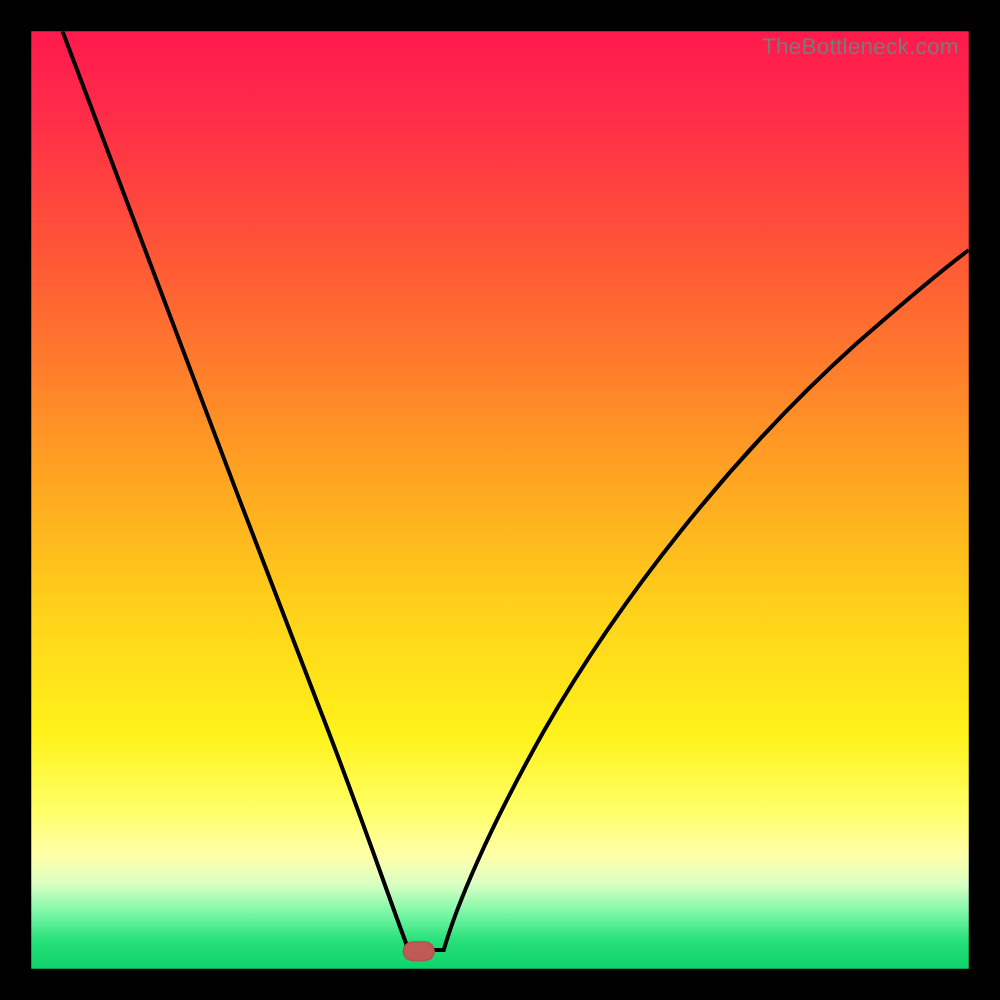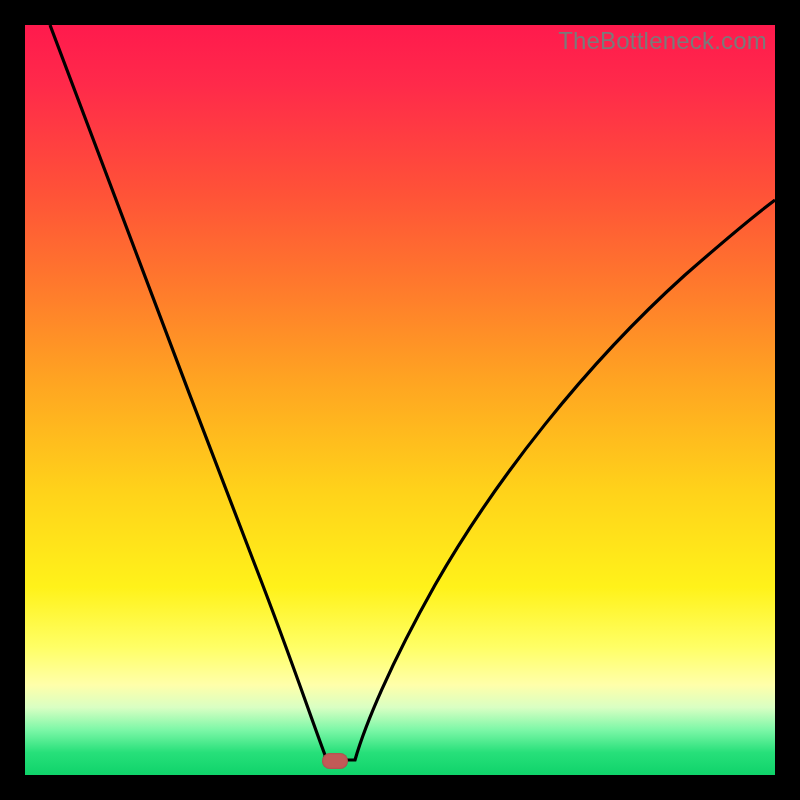--- a/index.html
+++ b/index.html
@@ -31,21 +31,21 @@
       #7cf7a7 94%,
       #27e07a 97%,
       #0fd36a 100%
     );
   }
   .watermark {
     position: absolute;
     top: 2px;
     right: 8px;
     color: #7a7a7a;
-    font-size: 24px;
+    font-size: 18px;
     font-weight: 500;
     letter-spacing: 0.2px;
     z-index: 10;
   }
   svg.curve {
     position: absolute;
     left: 0;
     top: 0;
     width: 750px;
     height: 750px;

